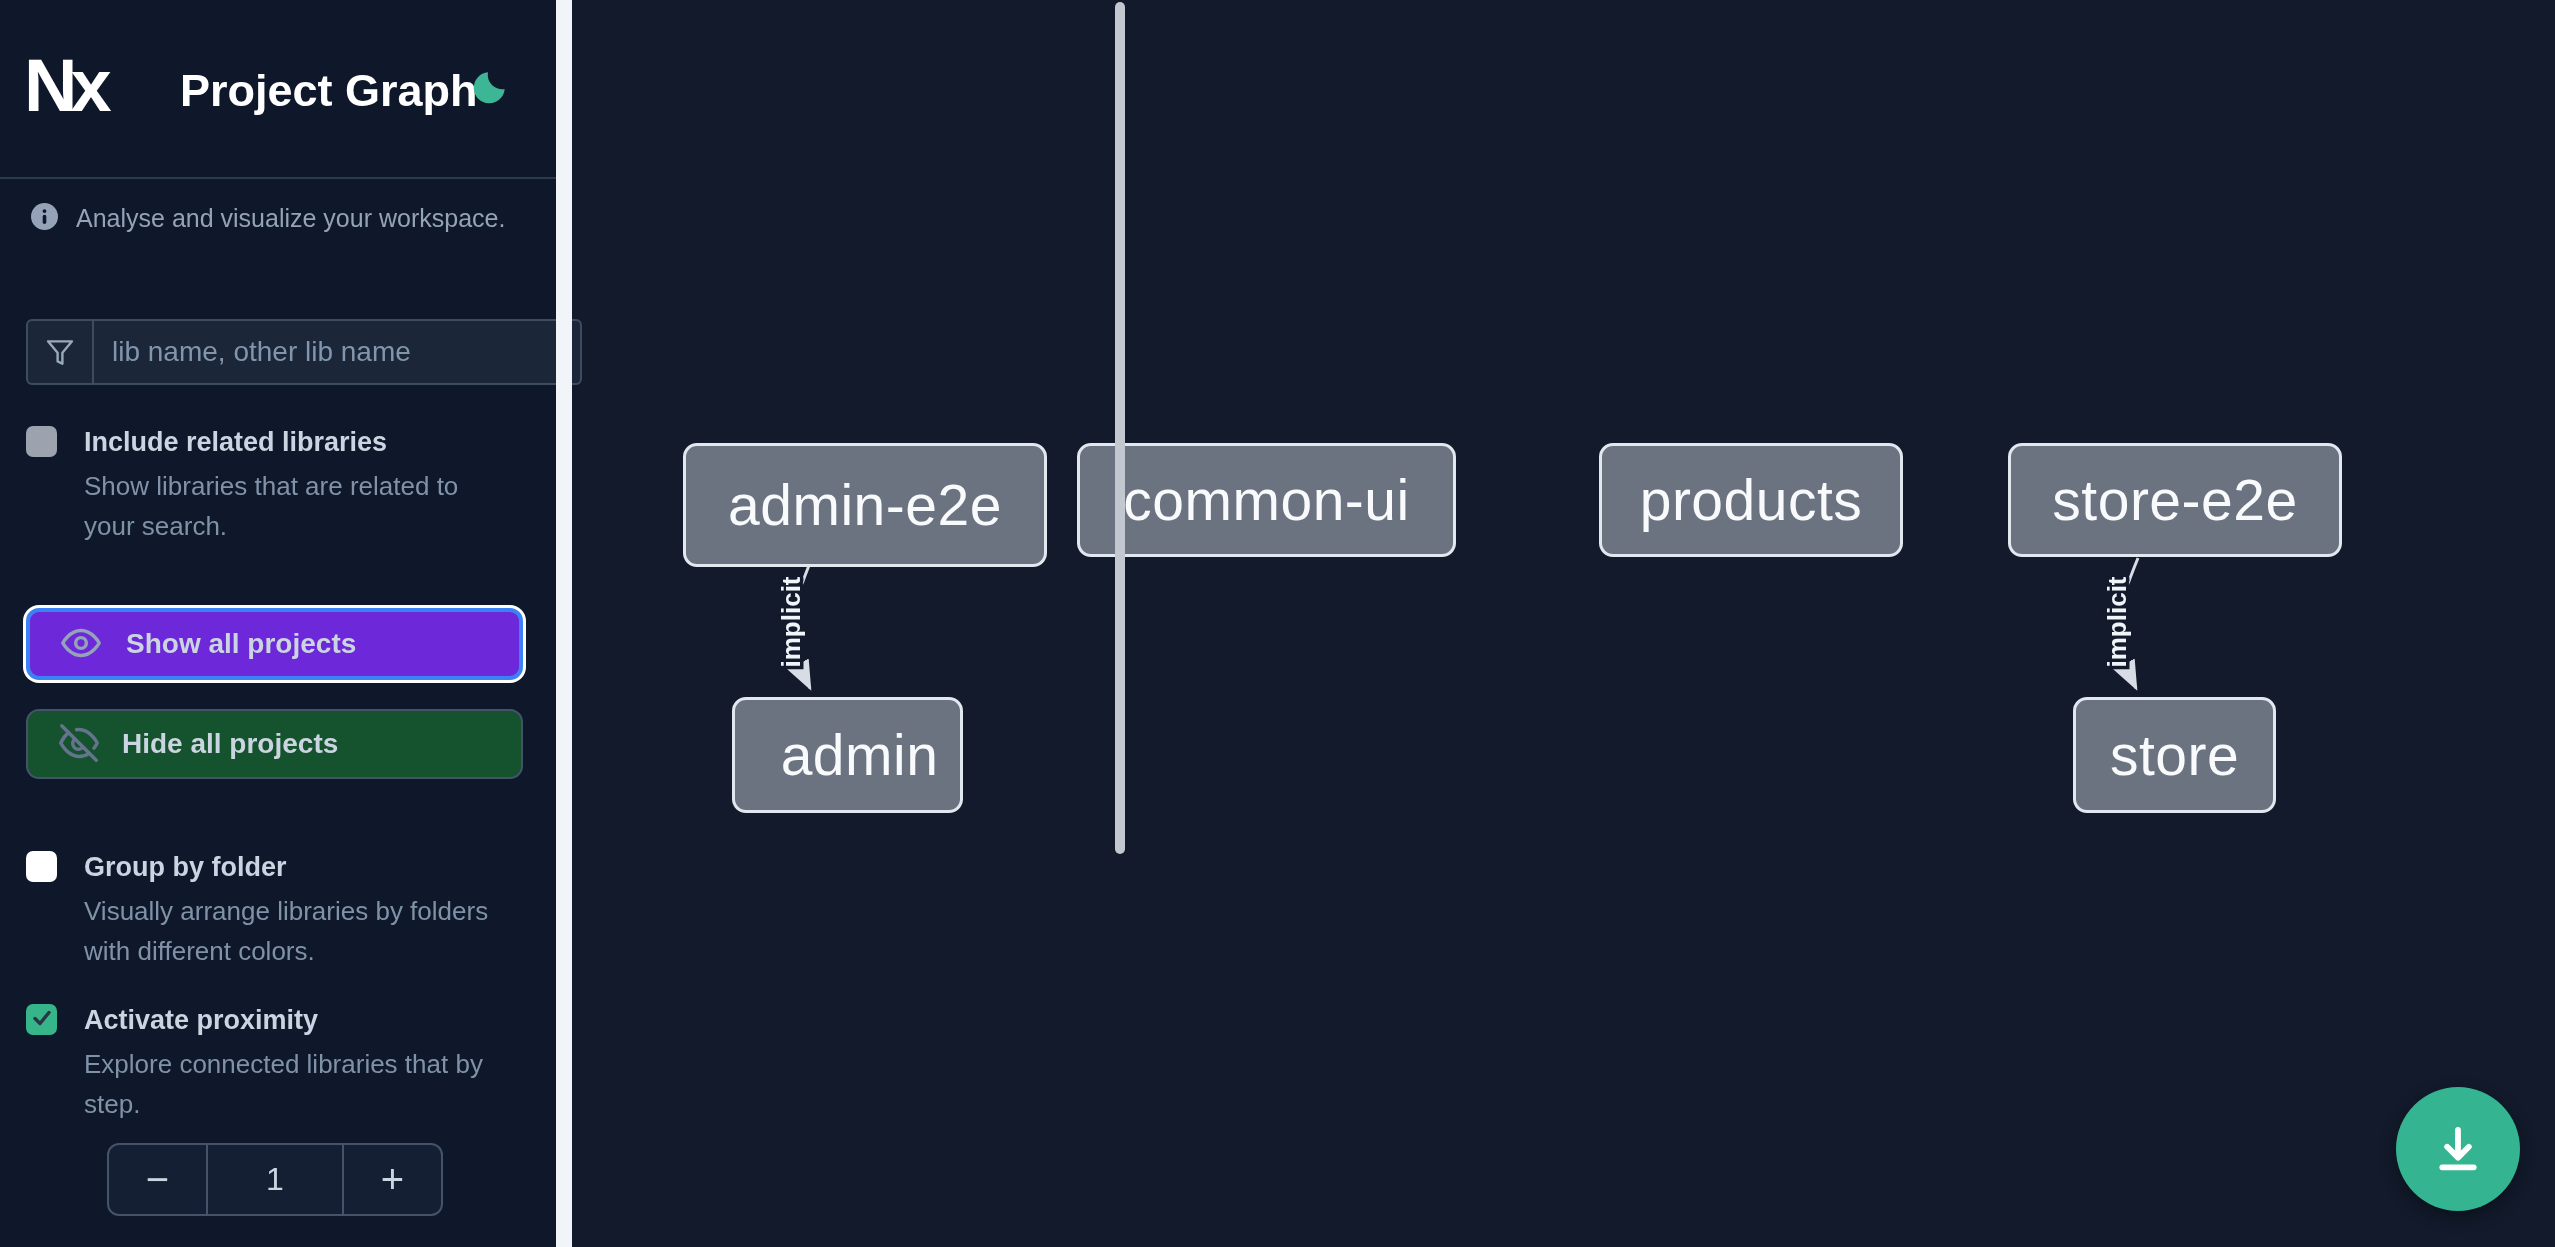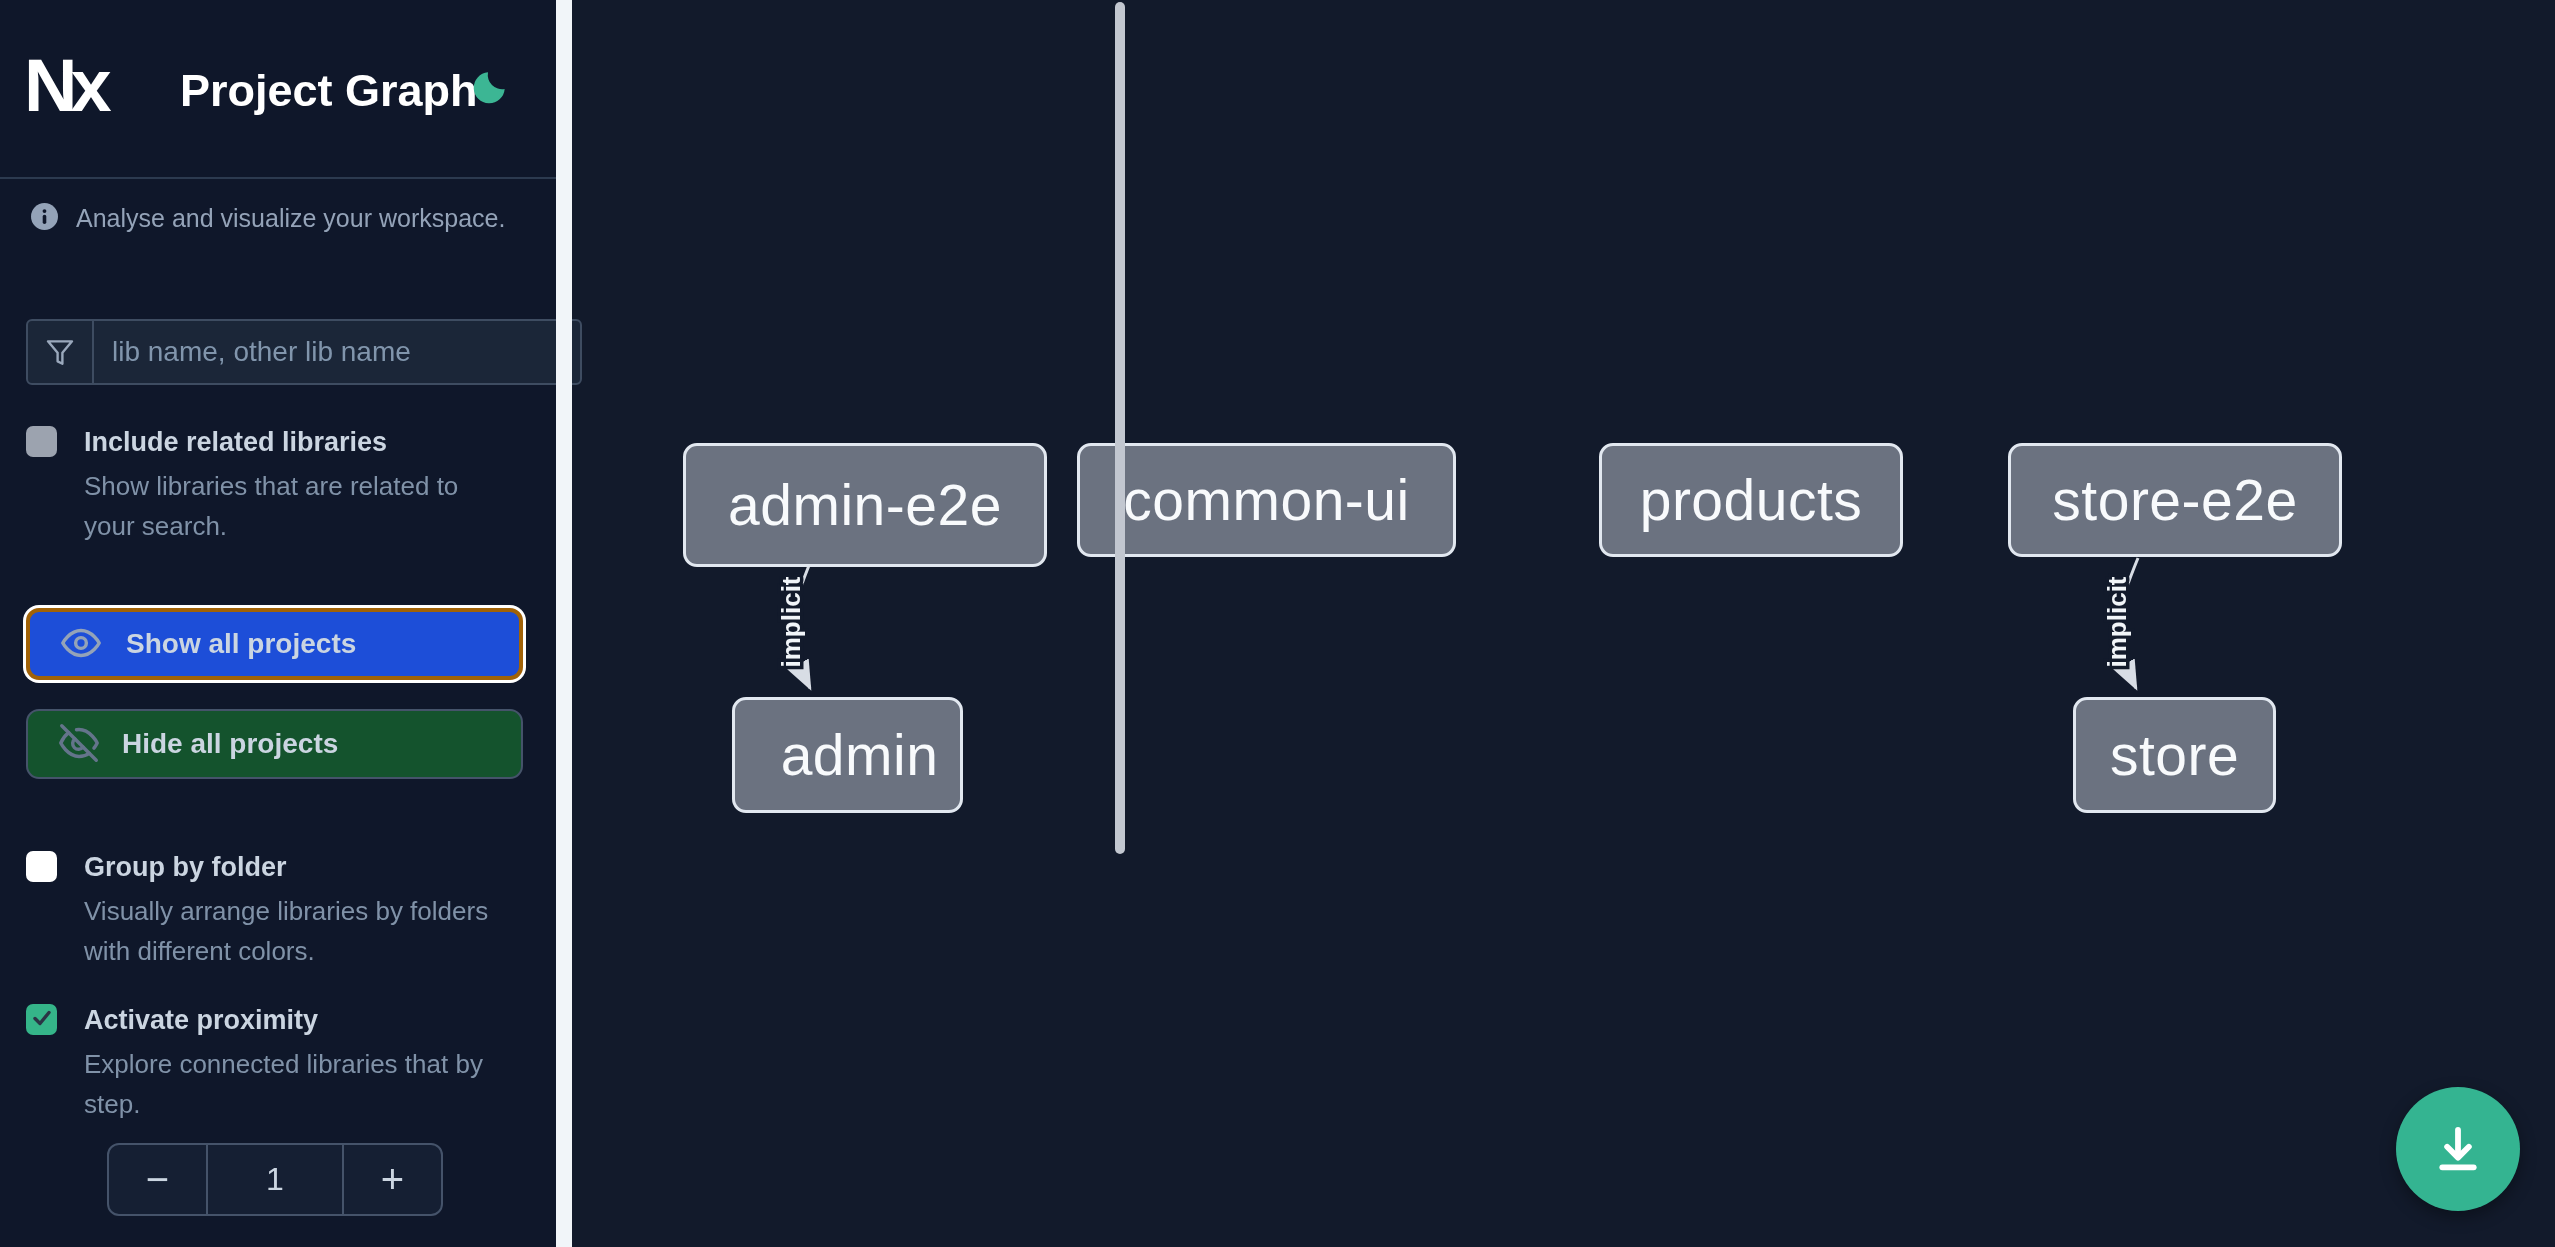--- a/index.html
+++ b/index.html
@@ -82,22 +82,22 @@
   
   .action-btn{
     position:absolute;left:26px;width:497px;height:72px;
     border-radius:13px;box-sizing:border-box;
     display:flex;align-items:center;gap:20px;padding:0 0 0 28px;
     background:#14532d;cursor:pointer;
     font-family:"Liberation Sans", sans-serif;
   }
   .btn-show{
     top:608px;
-    background:#1d4ed8;
-    border:4px solid #a16207;
+    background:#6d28d9;
+    border:4px solid #3b82f6;
     box-shadow:0 0 0 3px #ffffff;
     gap:22px;
   }
   .btn-hide{
     top:709px;height:70px;
     border:2px solid #45536a;
   }
   .action-btn .b-label{color:#cbd5e1;font-size:28px;font-weight:700;}
   
   .stepper{

